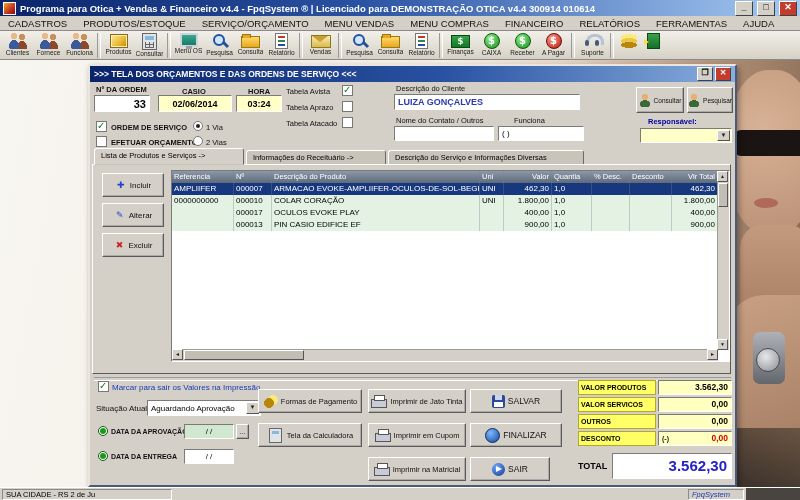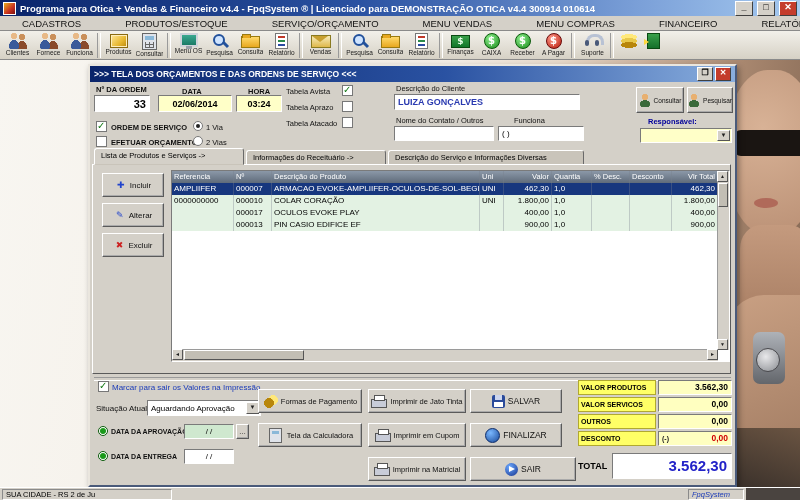--- a/index.html
+++ b/index.html
@@ -13,21 +13,21 @@
     color:#fff;font-size:9.5px;font-weight:bold;display:flex;align-items:center;gap:4px;padding:0 3px;box-sizing:border-box}
   .appicon{width:11px;height:11px;background:linear-gradient(135deg,#e8b020,#c83020 60%,#7a1010);border:1px solid #fff}
   .ttext{flex:1;white-space:nowrap;overflow:hidden}
   .wbtn{width:16px;height:13px;background:#d4d0c8;border:1px solid;border-color:#fff #404040 #404040 #fff;
         font:bold 9px/11px "Liberation Sans",sans-serif;text-align:center;color:#000}
   .wbtn.close{background:#c43c2c;color:#fff}
 
   
   .menubar{position:absolute;left:0;top:16px;width:800px;height:15px;background:#d4d0c8;
     border-bottom:1px solid #8a8a8a;display:flex;align-items:center;font-size:9.5px;color:#111;box-sizing:border-box}
-  .mitem{padding:0 22px;white-space:nowrap}
+  .mitem{padding:0 8px;white-space:nowrap}
 
   
   .toolbar{position:absolute;left:0;top:31px;width:800px;height:29px;
     background:linear-gradient(#f2f0ea,#d6d1c5);border-bottom:1px solid #8a8a8a;
     display:flex;align-items:flex-start;padding:1px 2px;box-sizing:border-box}
   .tbtn{width:31px;height:27px;display:flex;flex-direction:column;align-items:center;justify-content:flex-start;flex:none}
   .tbtn.small{width:25px}
   .tlbl{font-size:6.5px;line-height:8px;color:#1a1a1a;white-space:nowrap;overflow:hidden;max-width:31px}
   .tsep{width:2px;height:25px;border-left:1px solid #9a9a9a;border-right:1px solid #fff;margin:1px 2px;flex:none}
 
@@ -296,21 +296,21 @@
     <div class="dtitle">
       <span>&gt;&gt;&gt;  TELA DOS ORÇAMENTOS E DAS ORDENS DE SERVIÇO  &lt;&lt;&lt;</span>
       <span class="sp"></span>
       <span class="dbtn">❐</span>
       <span class="dbtn close">✕</span>
     </div>
     <div class="dbody">
 
       <span class="lbl" style="left:6px;top:3px">Nº DA ORDEM</span>
       <div class="fld right bold" style="left:4px;top:13px;width:56px;height:17px;font-size:11px">33</div>
-      <span class="lbl" style="left:92px;top:5px">DATA</span>
+      <span class="lbl" style="left:92px;top:5px">CASIO</span>
       <div class="fld ylw center bold" style="left:68px;top:13px;width:74px;height:17px">02/06/2014</div>
       <span class="lbl" style="left:158px;top:5px">HORA</span>
       <div class="fld ylw center bold" style="left:146px;top:13px;width:46px;height:17px">03:24</div>
 
       <span class="cbx on" style="left:6px;top:39px"></span>
       <span class="lbl" style="left:21px;top:41px">ORDEM DE SERVIÇO</span>
       <span class="cbx" style="left:6px;top:54px"></span>
       <span class="lbl" style="left:21px;top:56px">EFETUAR ORÇAMENTO</span>
       <span class="rad on" style="left:103px;top:39px"></span>
       <span class="lbl n" style="left:116px;top:41px;font-weight:normal">1 Via</span>
@@ -474,21 +474,21 @@
       </div>
 
       <div class="btn" style="left:380px;top:307px;width:92px;height:24px;font-size:8.5px">
         <span class="bi bi-save"></span>
           <span>SALVAR</span>
       </div>
       <div class="btn" style="left:380px;top:341px;width:92px;height:24px;font-size:8.5px">
         <span class="bi bi-globe"></span>
           <span>FINALIZAR</span>
       </div>
-      <div class="btn" style="left:380px;top:375px;width:106px;height:24px;font-size:8.5px">
+      <div class="btn" style="left:380px;top:375px;width:80px;height:24px;font-size:8.5px">
         <span class="bi bi-exit"></span>
           <span>SAIR</span>
       </div>
 
       <span class="tlab" style="left:488px;top:298px;width:78px;height:15px">VALOR PRODUTOS</span>
       <span class="tval" style="left:568px;top:298px;width:74px;height:15px">3.562,30</span>
       <span class="tlab" style="left:488px;top:315px;width:78px;height:15px">VALOR SERVICOS</span>
       <span class="tval" style="left:568px;top:315px;width:74px;height:15px">0,00</span>
       <span class="tlab" style="left:488px;top:332px;width:78px;height:15px">OUTROS</span>
       <span class="tval" style="left:568px;top:332px;width:74px;height:15px">0,00</span>

